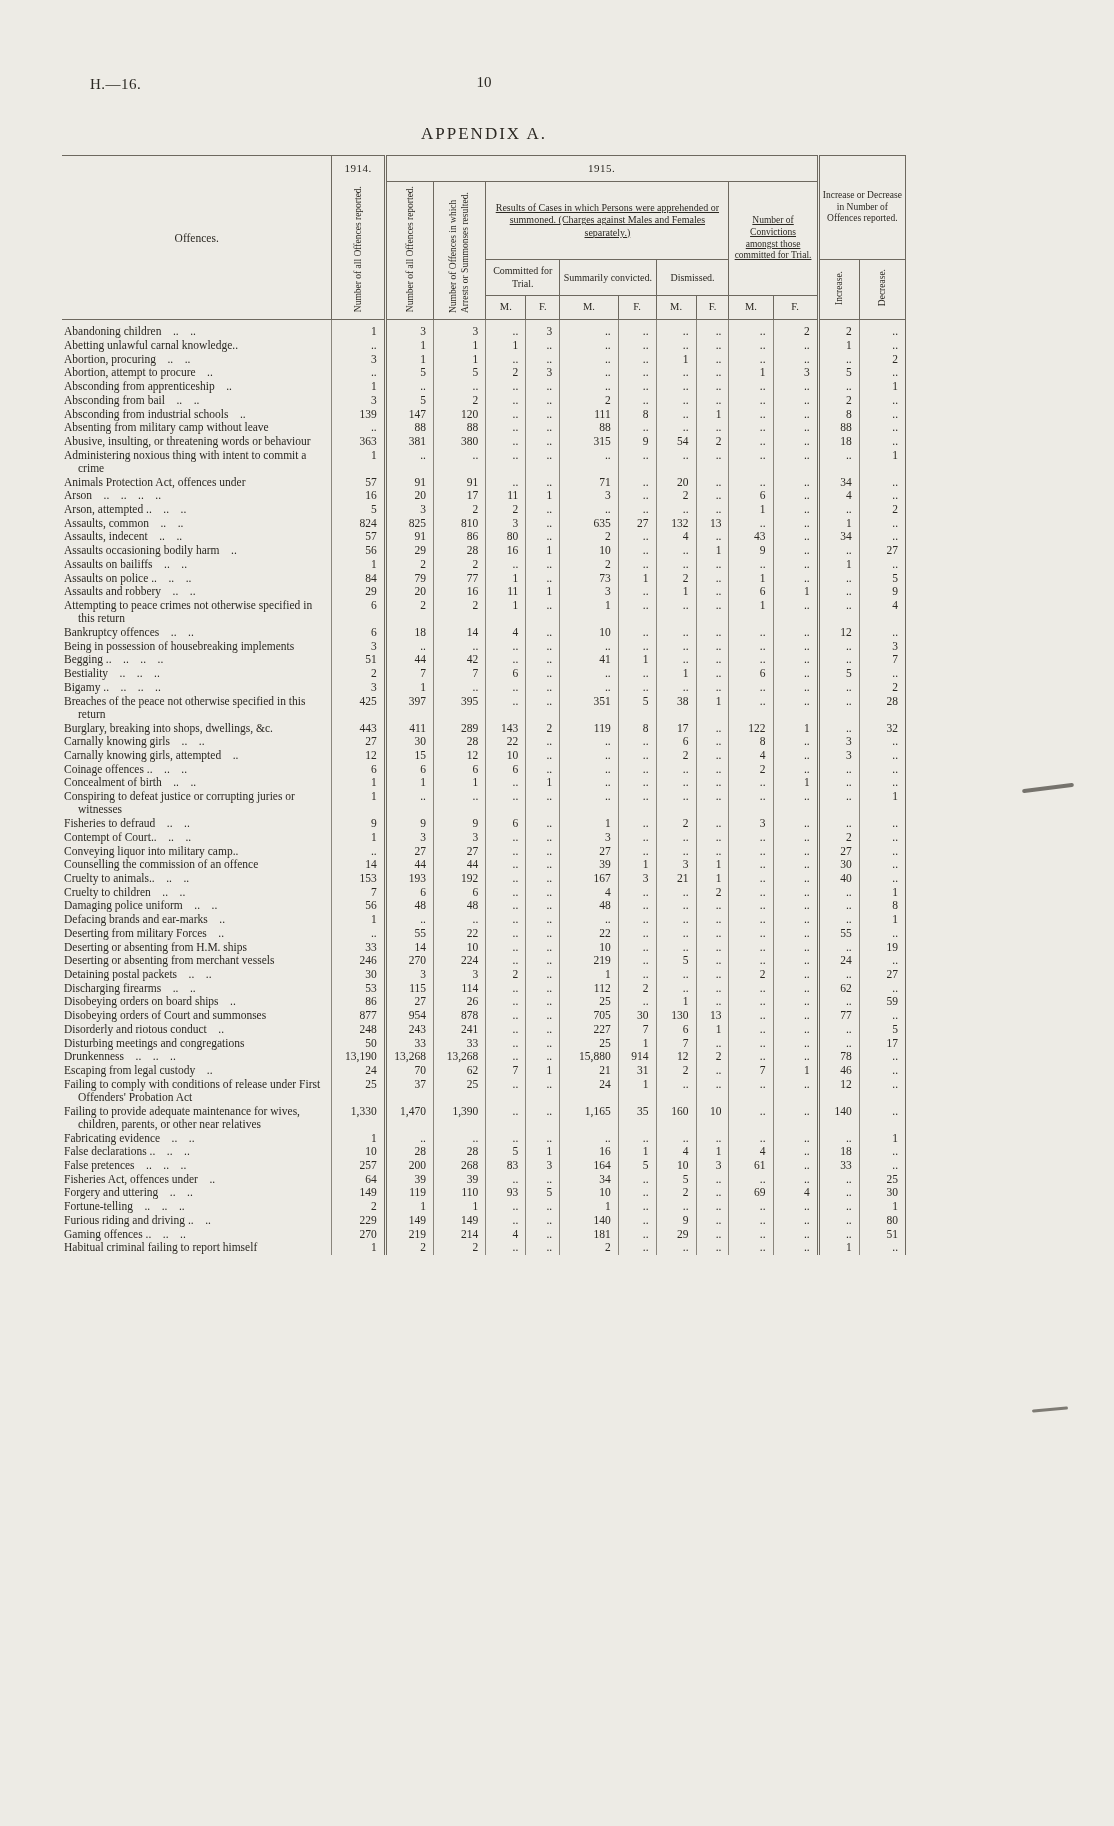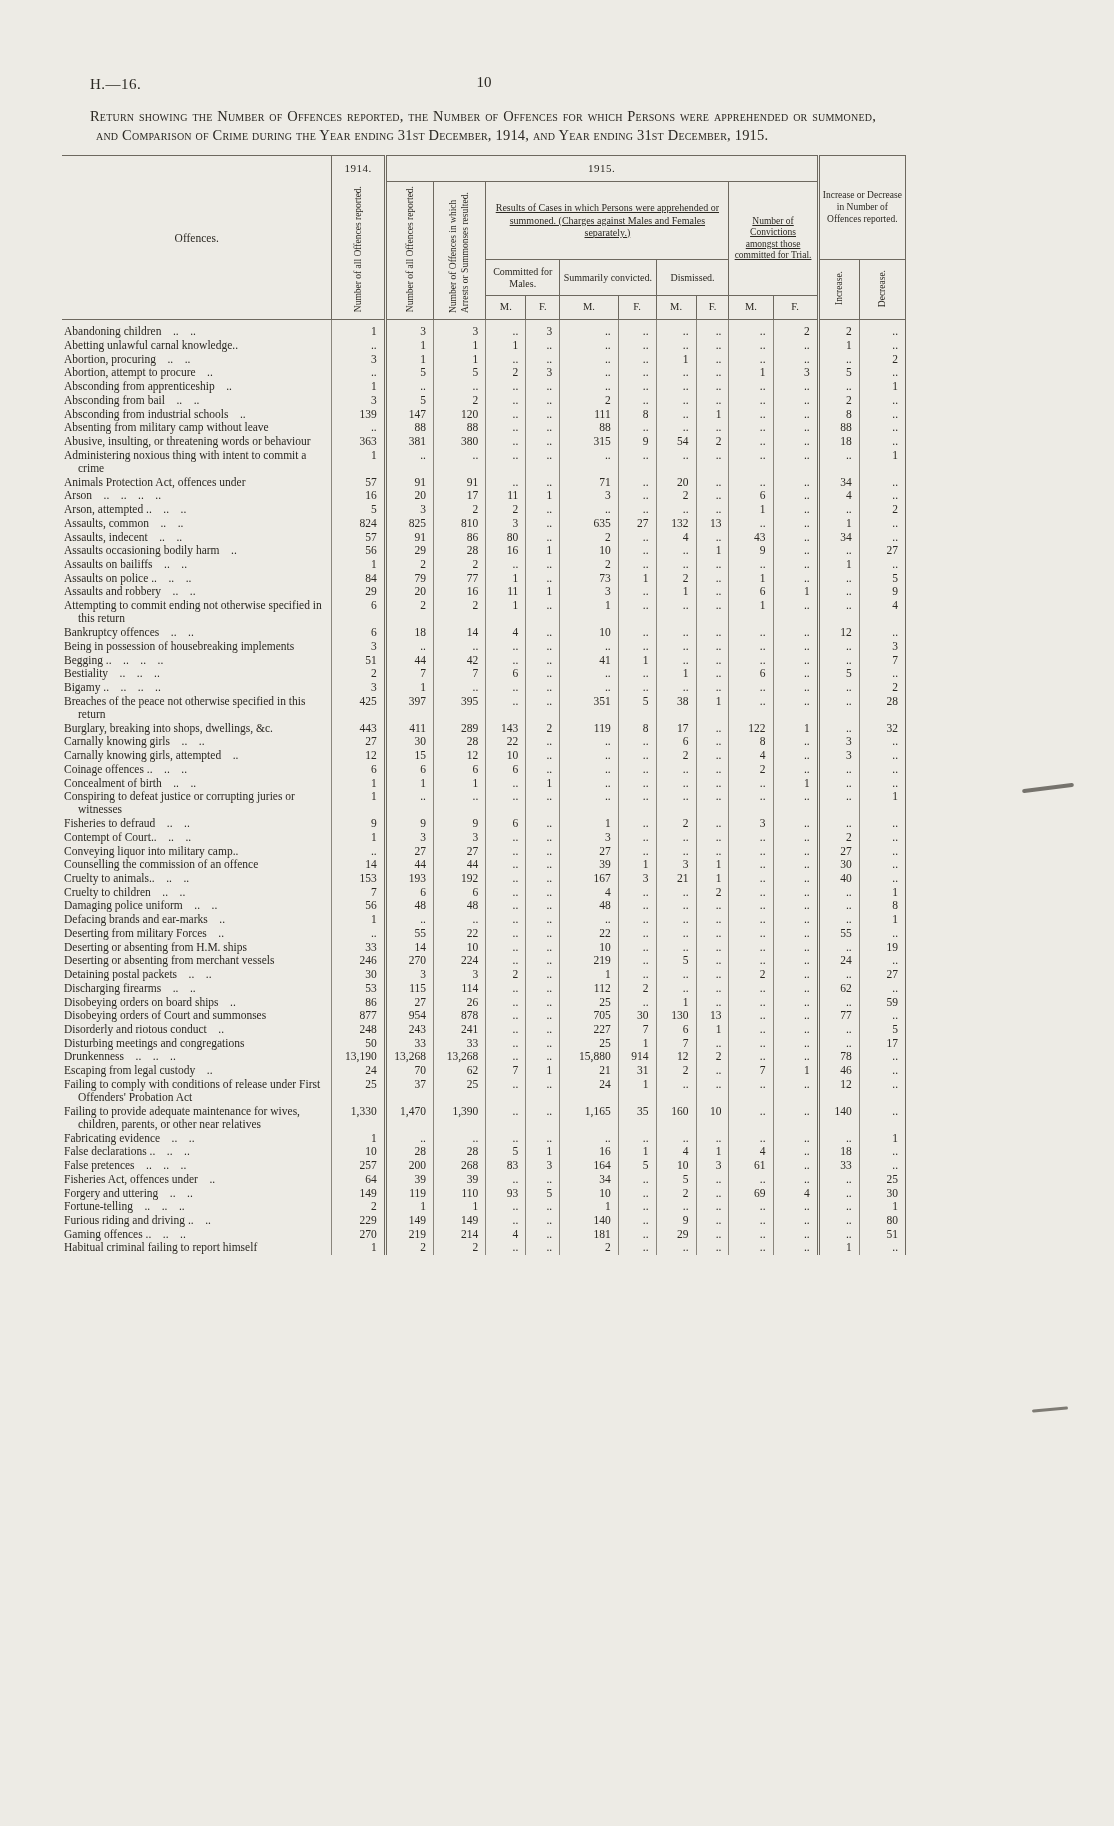--- a/index.html
+++ b/index.html
@@ -93,22 +93,22 @@
 <body>
 
 <div class="page">
   <div class="content">
 
     <div class="running-head">
       <span class="doc-ref">H.—16.</span>
       <span class="page-num">10</span>
     </div>
 
-
-    <p class="subtitle">Return showing the Number of Offences reported, the Number of Offences for which Persons were apprehended or summoned, and Comparison of Crime during the Year ending 31st December, 1914, and Year ending 31st December, 1915.</p>
+    <div class="appendix-title">APPENDIX A.</div>
+
 
     <table class="stats">
       <colgroup>
         <col style="width:263px">
         <col style="width:52px">
         <col style="width:47px">
         <col style="width:51px">
         <col style="width:39px">
         <col style="width:33px">
         <col style="width:57px">
@@ -128,21 +128,21 @@
           <th class="th-incdec" colspan="2" rowspan="2">Increase or Decrease in Number of Offences reported.</th>
         </tr>
         <tr class="hr2">
           <th class="th-vert b-single" rowspan="3"><span class="vh">Number of all Offences reported.</span></th>
           <th class="th-vert b-dbl" rowspan="3"><span class="vh">Number of all Offences reported.</span></th>
           <th class="th-vert b-single" rowspan="3"><span class="vh">Number of Offences in which Arrests or Summonses resulted.</span></th>
           <th class="th-results" colspan="6">Results of Cases in which Persons were apprehended or summoned. (Charges against Males and Females separately.)</th>
           <th class="th-conv" colspan="2" rowspan="2">Number of Convictions amongst those committed for Trial.</th>
         </tr>
         <tr class="hr3">
-          <th class="th-sub" colspan="2">Committed for Males.</th>
+          <th class="th-sub" colspan="2">Committed for Trial.</th>
           <th class="th-sub" colspan="2">Summarily convicted.</th>
           <th class="th-sub" colspan="2">Dismissed.</th>
           <th class="th-vert b-dbl" rowspan="2"><span class="vh vh-short">Increase.</span></th>
           <th class="th-vert b-single" rowspan="2"><span class="vh vh-short">Decrease.</span></th>
         </tr>
         <tr class="hr4">
           <th class="th-mf">M.</th>
           <th class="th-mf">F.</th>
           <th class="th-mf">M.</th>
           <th class="th-mf">F.</th>
@@ -470,21 +470,21 @@
     <td class="num">..</td>
     <td class="num">1</td>
     <td class="num">..</td>
     <td class="num">6</td>
     <td class="num">1</td>
     <td class="num">..</td>
     <td class="num">9</td>
   </tr>
 
   <tr>
-    <td class="offence">Attempting to commit ending not otherwise specified in this return</td>
+    <td class="offence">Attempting to peace crimes not otherwise specified in this return</td>
     <td class="num">6</td>
     <td class="num">2</td>
     <td class="num">2</td>
     <td class="num">1</td>
     <td class="num">..</td>
     <td class="num">1</td>
     <td class="num">..</td>
     <td class="num">..</td>
     <td class="num">..</td>
     <td class="num">1</td>

